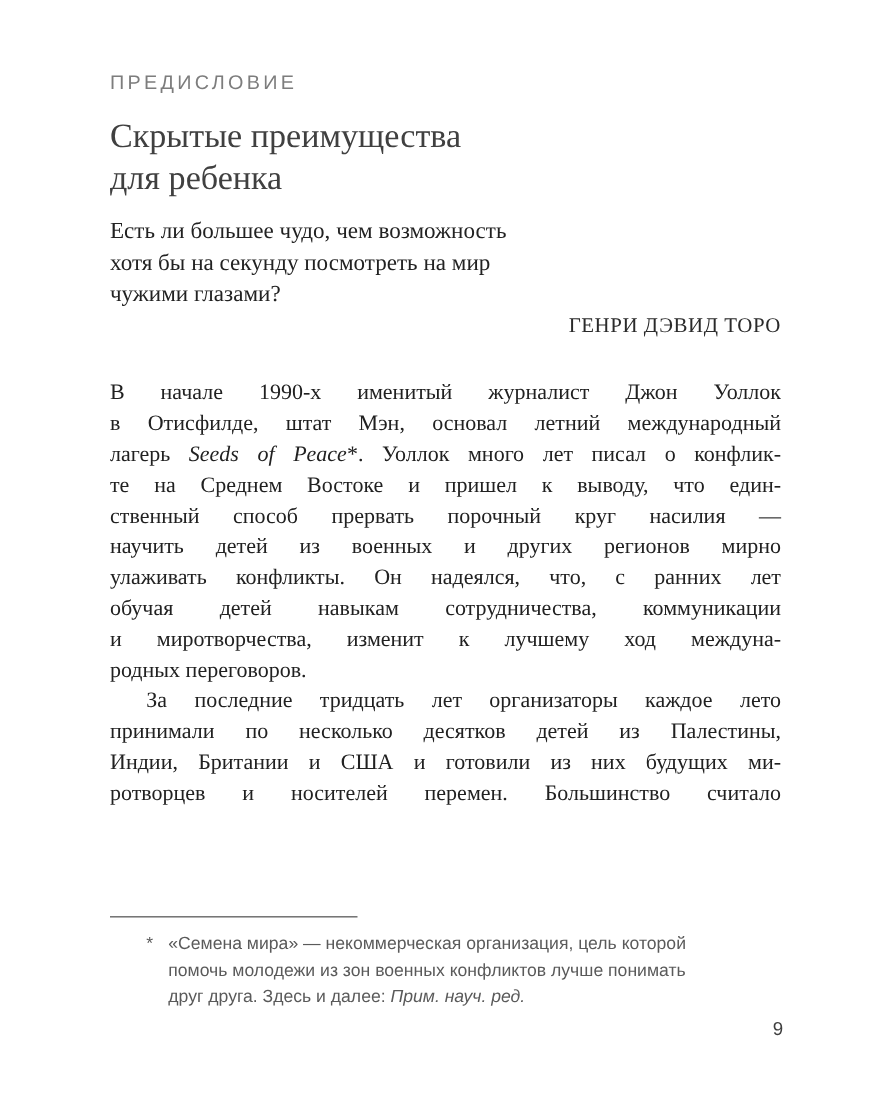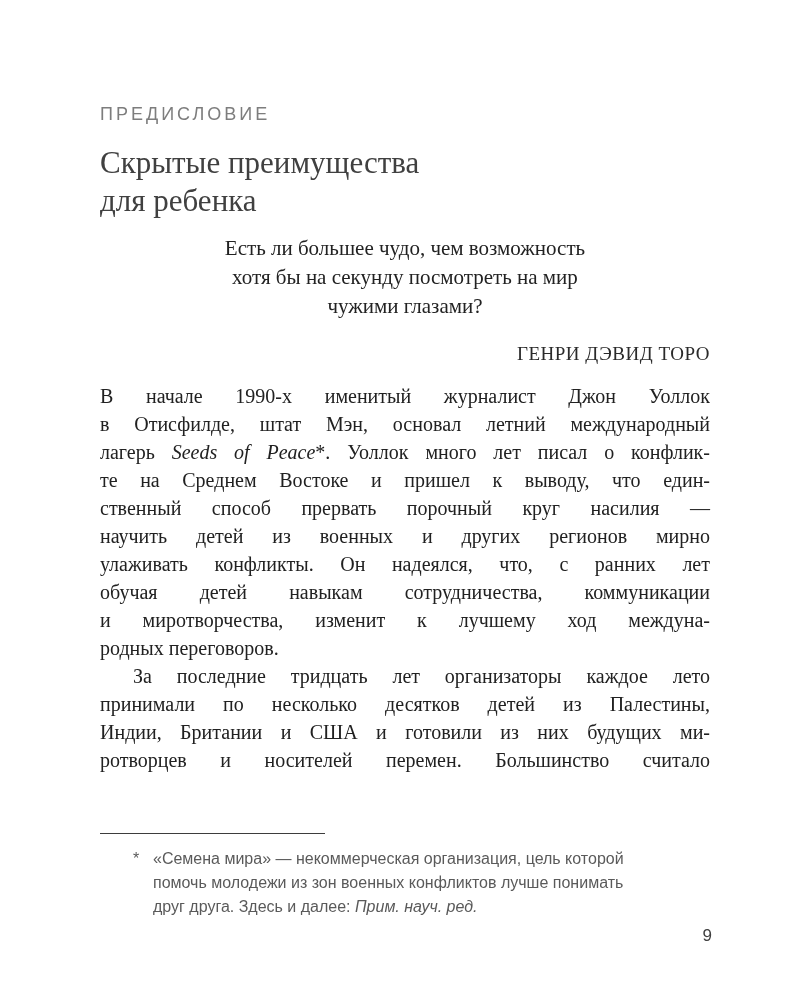--- a/index.html
+++ b/index.html
@@ -10,54 +10,54 @@
     background: #ffffff;
     overflow: hidden;
   }
   .content {
     position: absolute;
     left: 100px;
     top: 0;
     width: 610px;
   }
   .kicker {
-    margin-top: 104px;
+    margin-top: 65px;
     font-family: "Liberation Sans", "DejaVu Sans", sans-serif;
     font-size: 18px;
     line-height: 20px;
     letter-spacing: 3px;
     color: #7d7d7d;
   }
   .title {
     margin: 20px 0 0 0;
     font-family: "Liberation Serif", "DejaVu Serif", serif;
     font-weight: 400;
     font-size: 31px;
     line-height: 38px;
     color: #404040;
   }
   .epigraph {
     margin-top: 14px;
-    text-align: center;
+    text-align: left;
     font-family: "Liberation Serif", "DejaVu Serif", serif;
     font-size: 21px;
     line-height: 29px;
     color: #222222;
   }
   .attribution {
-    margin-top: 21px;
+    margin-top: 3px;
     text-align: right;
     font-family: "Liberation Serif", "DejaVu Serif", serif;
     font-size: 19px;
     line-height: 24px;
     letter-spacing: 0.5px;
     color: #2a2a2a;
   }
   .body-text {
-    margin-top: 16px;
+    margin-top: 34px;
     font-family: "Liberation Serif", "DejaVu Serif", serif;
     font-size: 20px;
     line-height: 28px;
     color: #212121;
   }
   .body-line {
     text-align: justify;
     text-align-last: justify;
   }
   .body-line.last-line {

